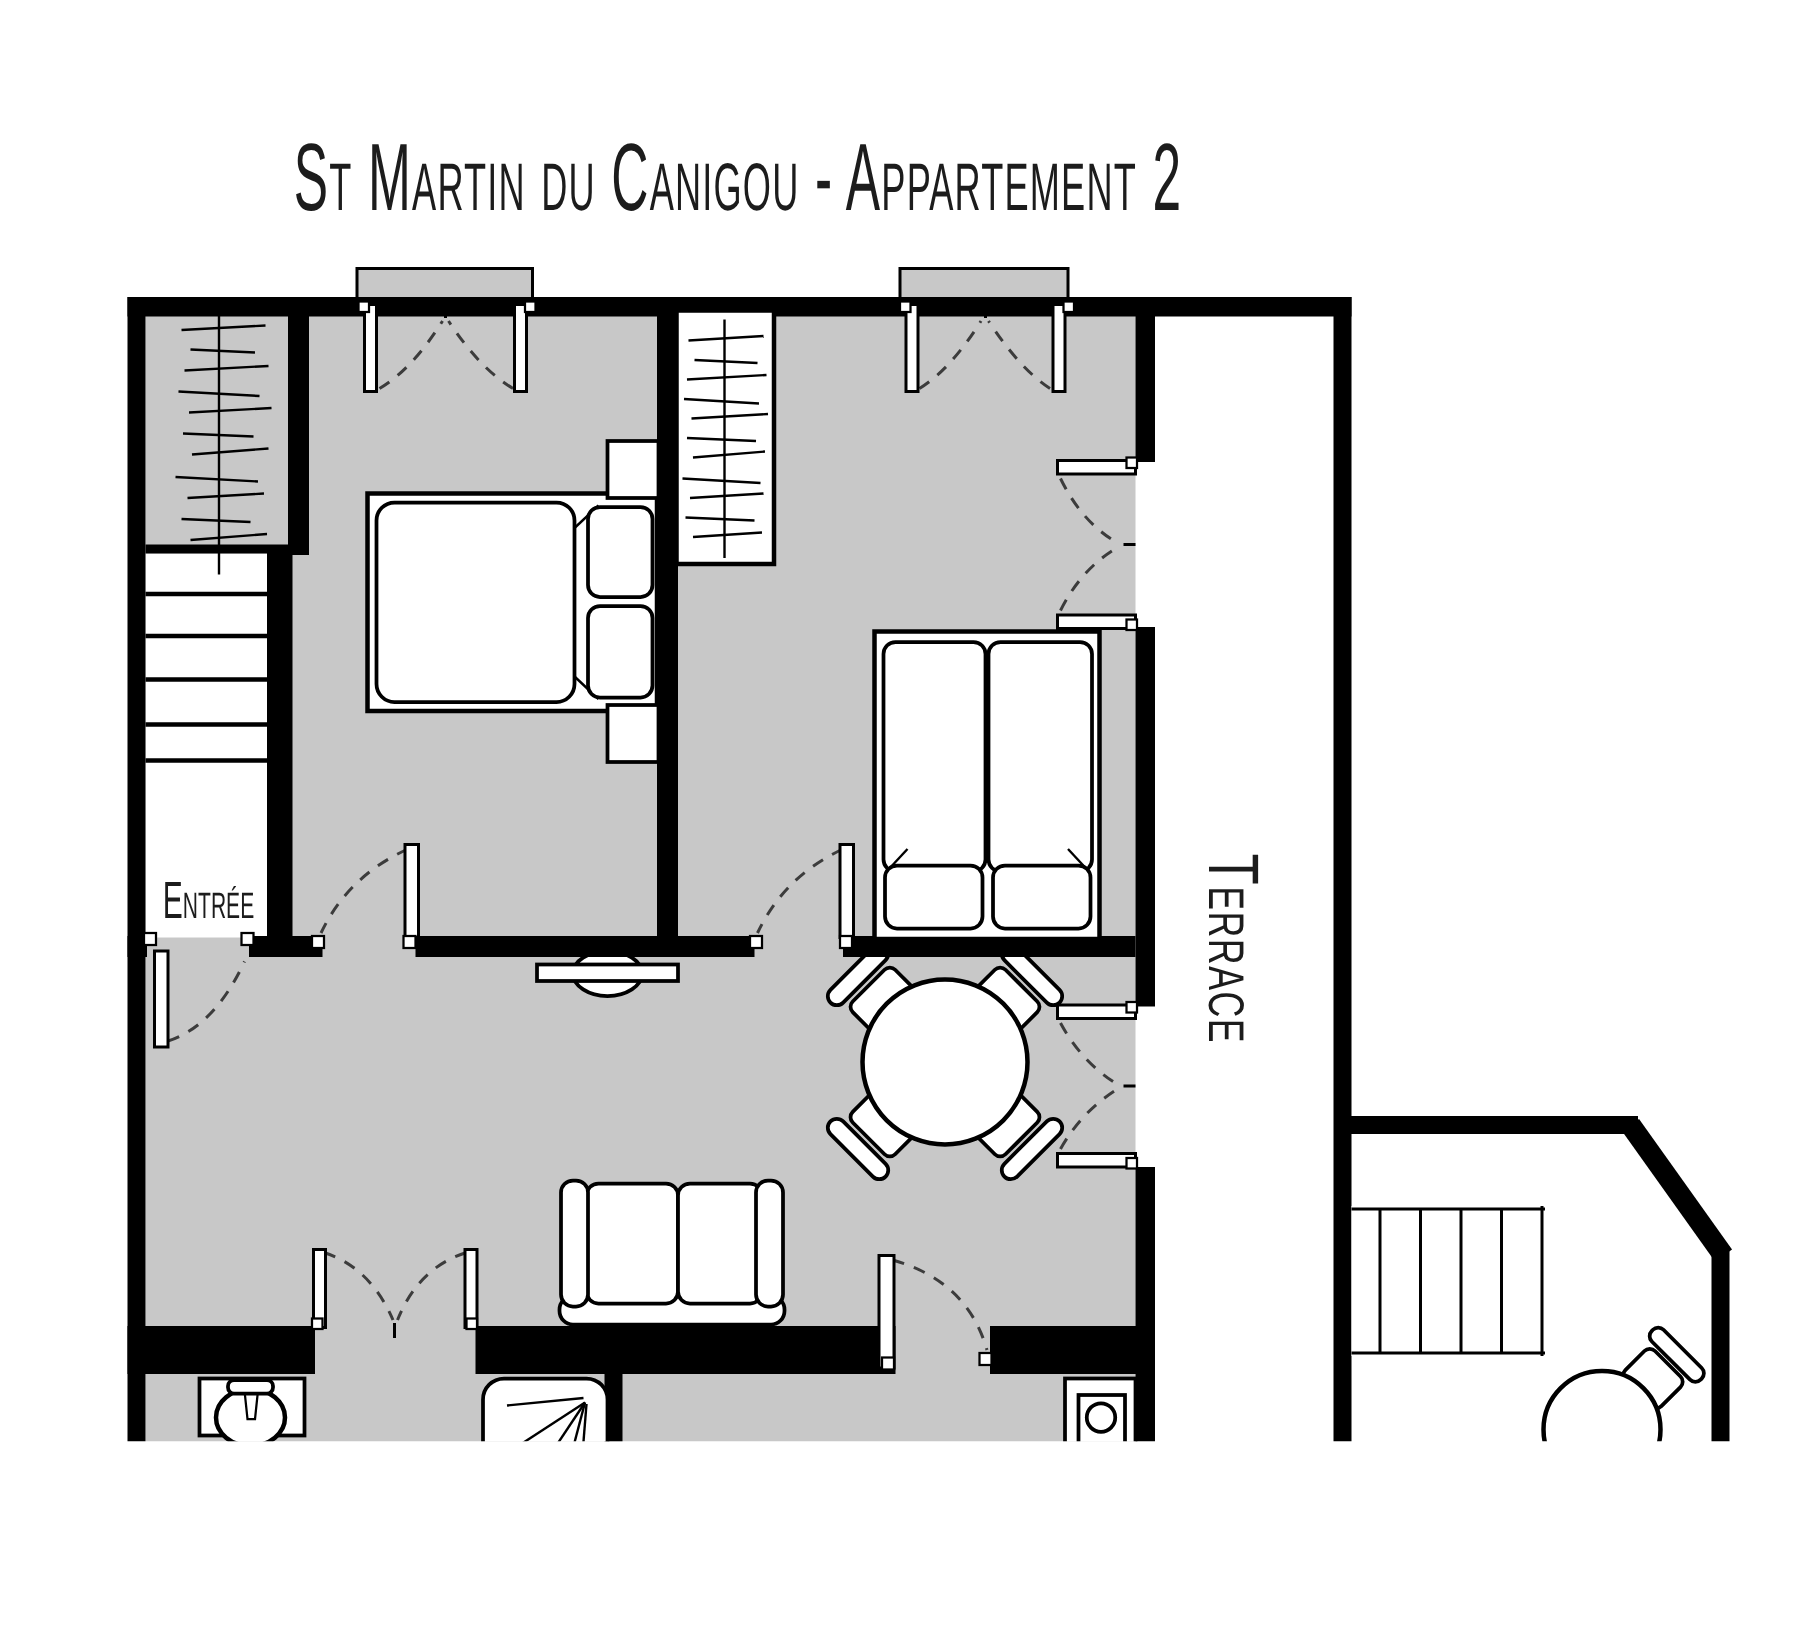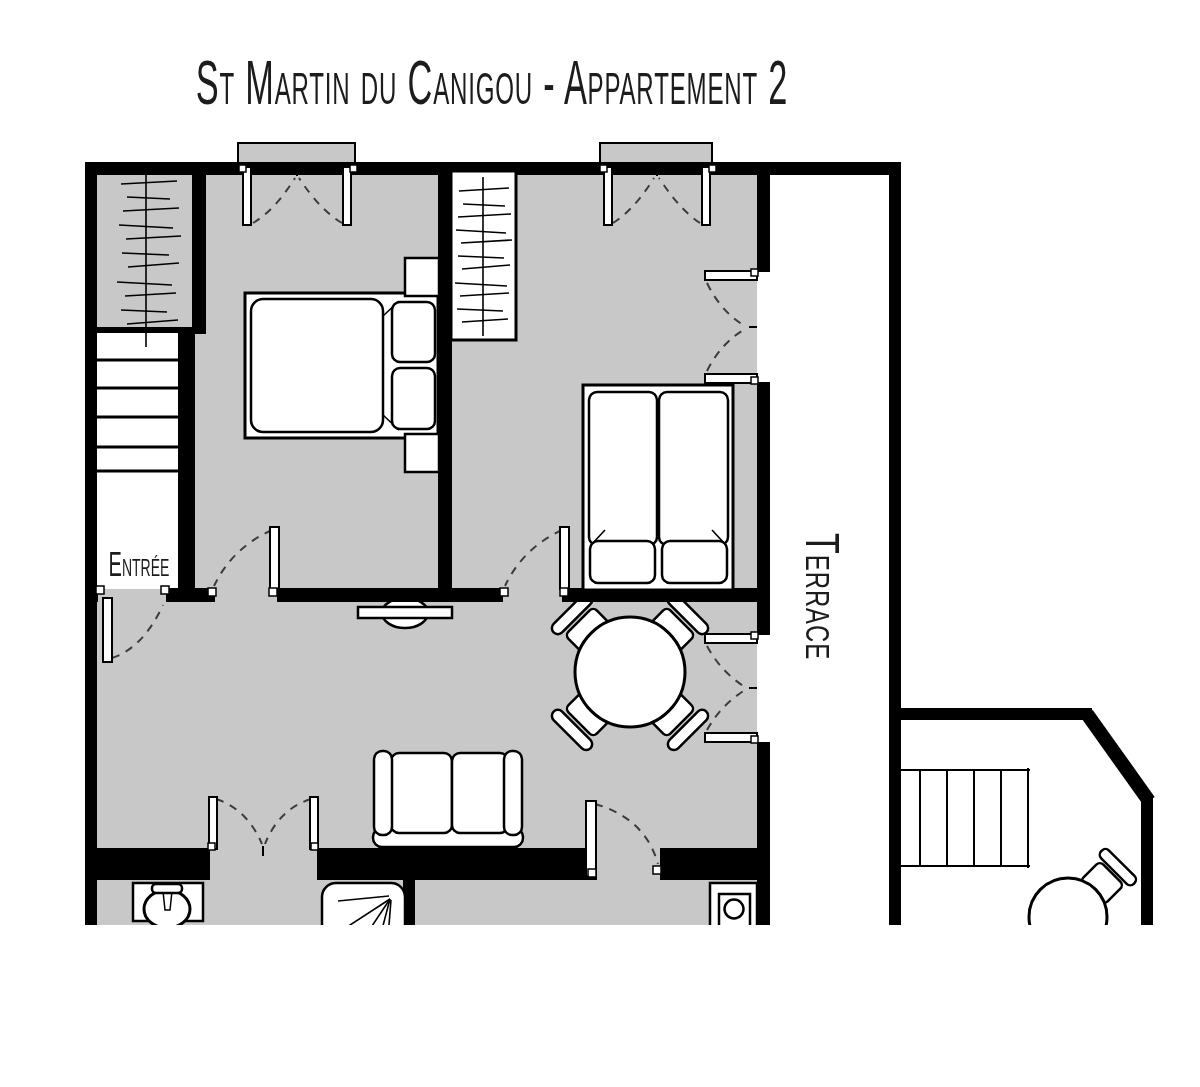--- a/index.html
+++ b/index.html
@@ -1,19 +1,19 @@
 <!DOCTYPE html>
 <html style="--bg: #ffffff; --floor: #c8c8c8; --wall: #000000; --line: #000000;"><head>
 <meta charset="utf-8">
 <style>
   :root{
     --bg:#ffffff; --floor:#c8c8c8; --wall:#000000; --line:#000000; --ink:#1c1c1c;
   }
   html,body{margin:0;padding:0;background:var(--bg);}
-  .stage{position:relative;width:1200px;height:925px;background:var(--bg);overflow:hidden;}
+  .stage{position:relative;width:1200px;height:925px;background:var(--bg);overflow:hidden;margin-top:36px;}
   svg{display:block;}
   .wall{fill:var(--wall);}
   .floor{fill:var(--floor);}
   .furn{fill:#fff;stroke:var(--line);stroke-width:2.5;}
   .furn3{fill:#fff;stroke:var(--line);stroke-width:3;}
   .leaf{fill:#fff;stroke:var(--line);stroke-width:2;}
   .sq{fill:#fff;stroke:var(--line);stroke-width:1.5;}
   .ln{stroke:var(--line);stroke-width:2;fill:none;}
   .ln3{stroke:var(--line);stroke-width:3;fill:none;}
   .thin{stroke:var(--line);stroke-width:1.6;fill:none;}

